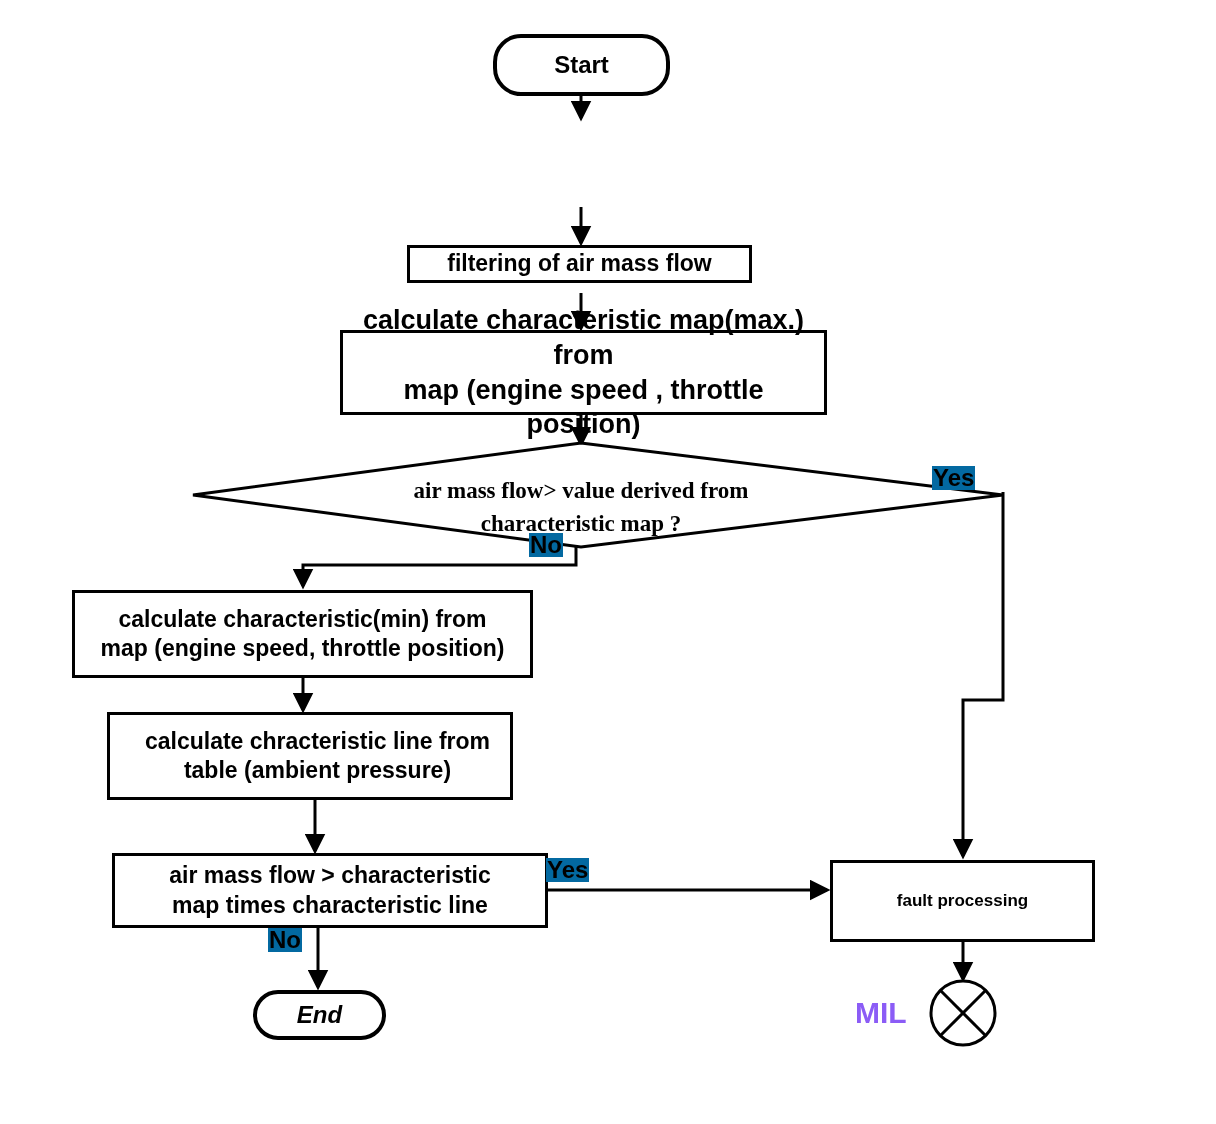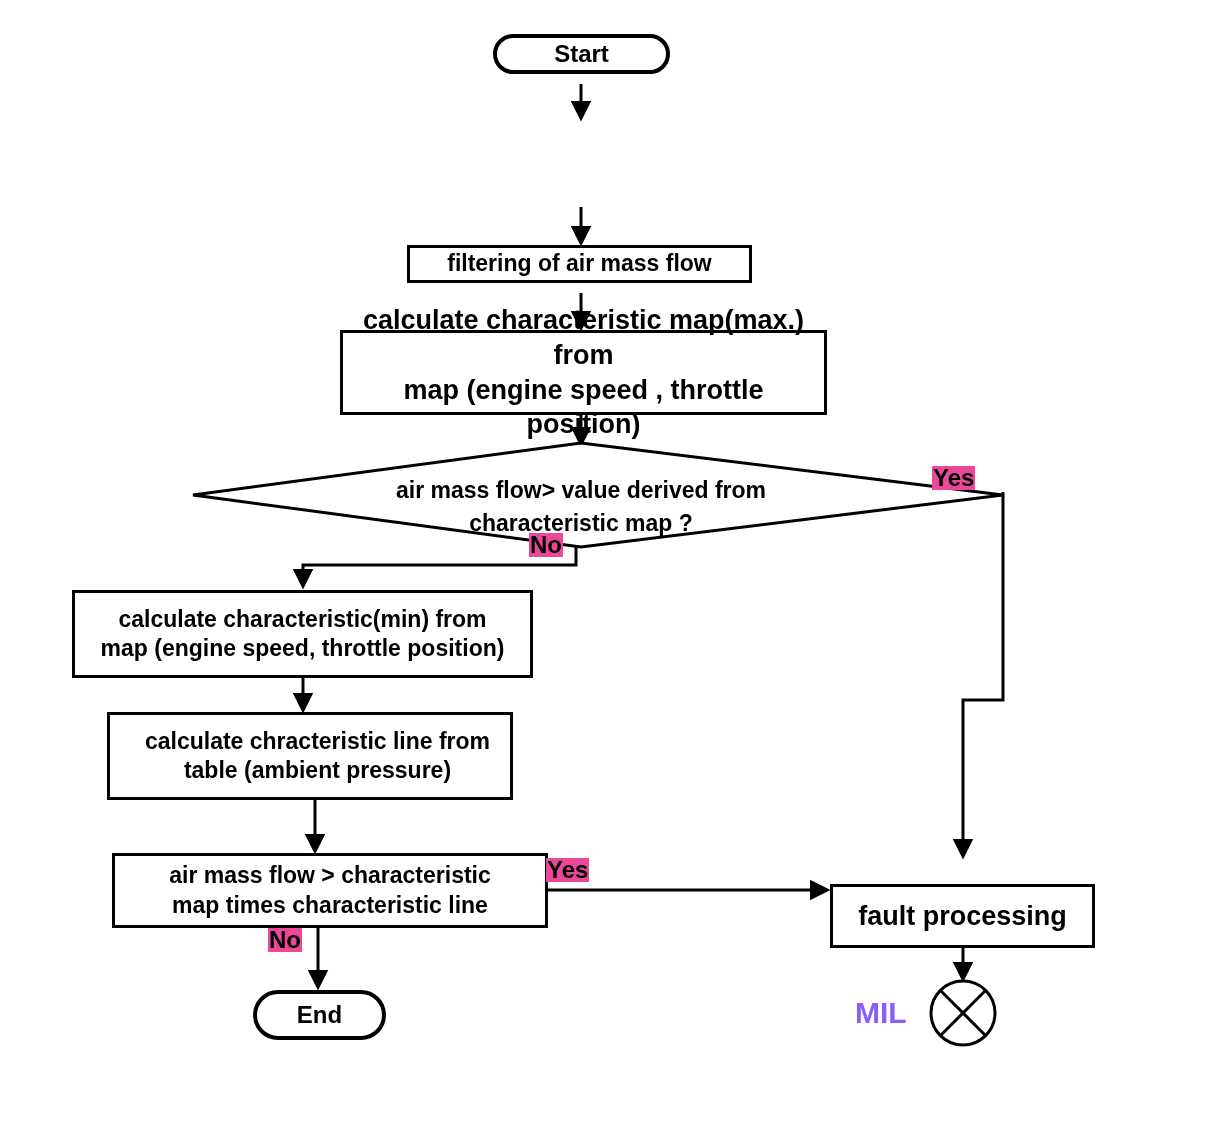--- a/index.html
+++ b/index.html
@@ -48,39 +48,40 @@
   .node .txt {
     display: block;
     padding: 0 8px;
     white-space: pre-line;
   }
   .edge-label {
     position: absolute;
     color: #000000;
     font-weight: bold;
     font-size: 24px;
-    background: #ec4899;
+    background: #0369a1;
     line-height: 1;
     padding: 0 1px;
   }
   .mil-label {
     position: absolute;
     color: #8b5cf6;
     font-weight: bold;
     font-size: 30px;
     line-height: 1;
   }
   .diamond-text {
     position: absolute;
     text-align: center;
     color: #000000;
     font-weight: bold;
     font-size: 23px;
     line-height: 1.45;
     white-space: pre-line;
+    font-family: Liberation Serif, serif;
   }
 </style>
 </head>
 <body>
 
 <div id="canvas">
 
   <svg id="wires" viewBox="0 0 1216 1124" width="1216" height="1124" xmlns="http://www.w3.org/2000/svg">
     <defs>
       <marker id="arrow" viewBox="0 0 12 12" refX="10" refY="6" markerWidth="7" markerHeight="7" orient="auto-start-reverse">
@@ -112,21 +113,21 @@
 
     <line x1="963" y1="924" x2="963" y2="979" stroke="#000000" stroke-width="3" marker-end="url(#arrow)"></line>
 
     <g>
       <circle cx="963" cy="1013" r="32" fill="#ffffff" stroke="#000000" stroke-width="3"></circle>
       <line x1="941" y1="991" x2="985" y2="1035" stroke="#000000" stroke-width="3"></line>
       <line x1="985" y1="991" x2="941" y2="1035" stroke="#000000" stroke-width="3"></line>
     </g>
   </svg>
 
-  <div class="node terminator" style="left:493px; top:34px; width:177px; height:40px; font-size:24px;">
+  <div class="node terminator" style="left:493px; top:34px; width:177px; height:62px; font-size:24px;">
     <span class="txt">Start</span>
   </div>
 
 
   <div class="node rect" style="left:407px; top:245px; width:345px; height:38px; font-size:23px;">
     <span class="txt">filtering of air mass flow</span>
   </div>
 
   <div class="node rect" style="left:340px; top:330px; width:487px; height:85px; font-size:27px;">
     <span class="txt">calculate characteristic map(max.) from
@@ -152,23 +153,23 @@
 
   <div class="node rect" style="left:112px; top:853px; width:436px; height:75px; font-size:23px;">
     <span class="txt">air mass flow &gt; characteristic
 map times characteristic line</span>
   </div>
 
   <div class="edge-label" style="left:546px; top:858px;">Yes</div>
 
   <div class="edge-label" style="left:268px; top:928px;">No</div>
 
-  <div class="node rect" style="left:830px; top:884px; width:265px; height:64px; font-size:27px;">
+  <div class="node rect" style="left:830px; top:860px; width:265px; height:82px; font-size:17px;">
     <span class="txt">fault processing</span>
   </div>
 
-  <div class="node terminator" style="left:253px; top:990px; width:133px; height:50px; font-size:24px;">
+  <div class="node terminator" style="left:253px; top:990px; width:133px; height:50px; font-size:24px;font-style:italic;">
     <span class="txt">End</span>
   </div>
 
   <div class="mil-label" style="left:855px; top:998px;">MIL</div>
 
 </div>
 
 </body></html>

